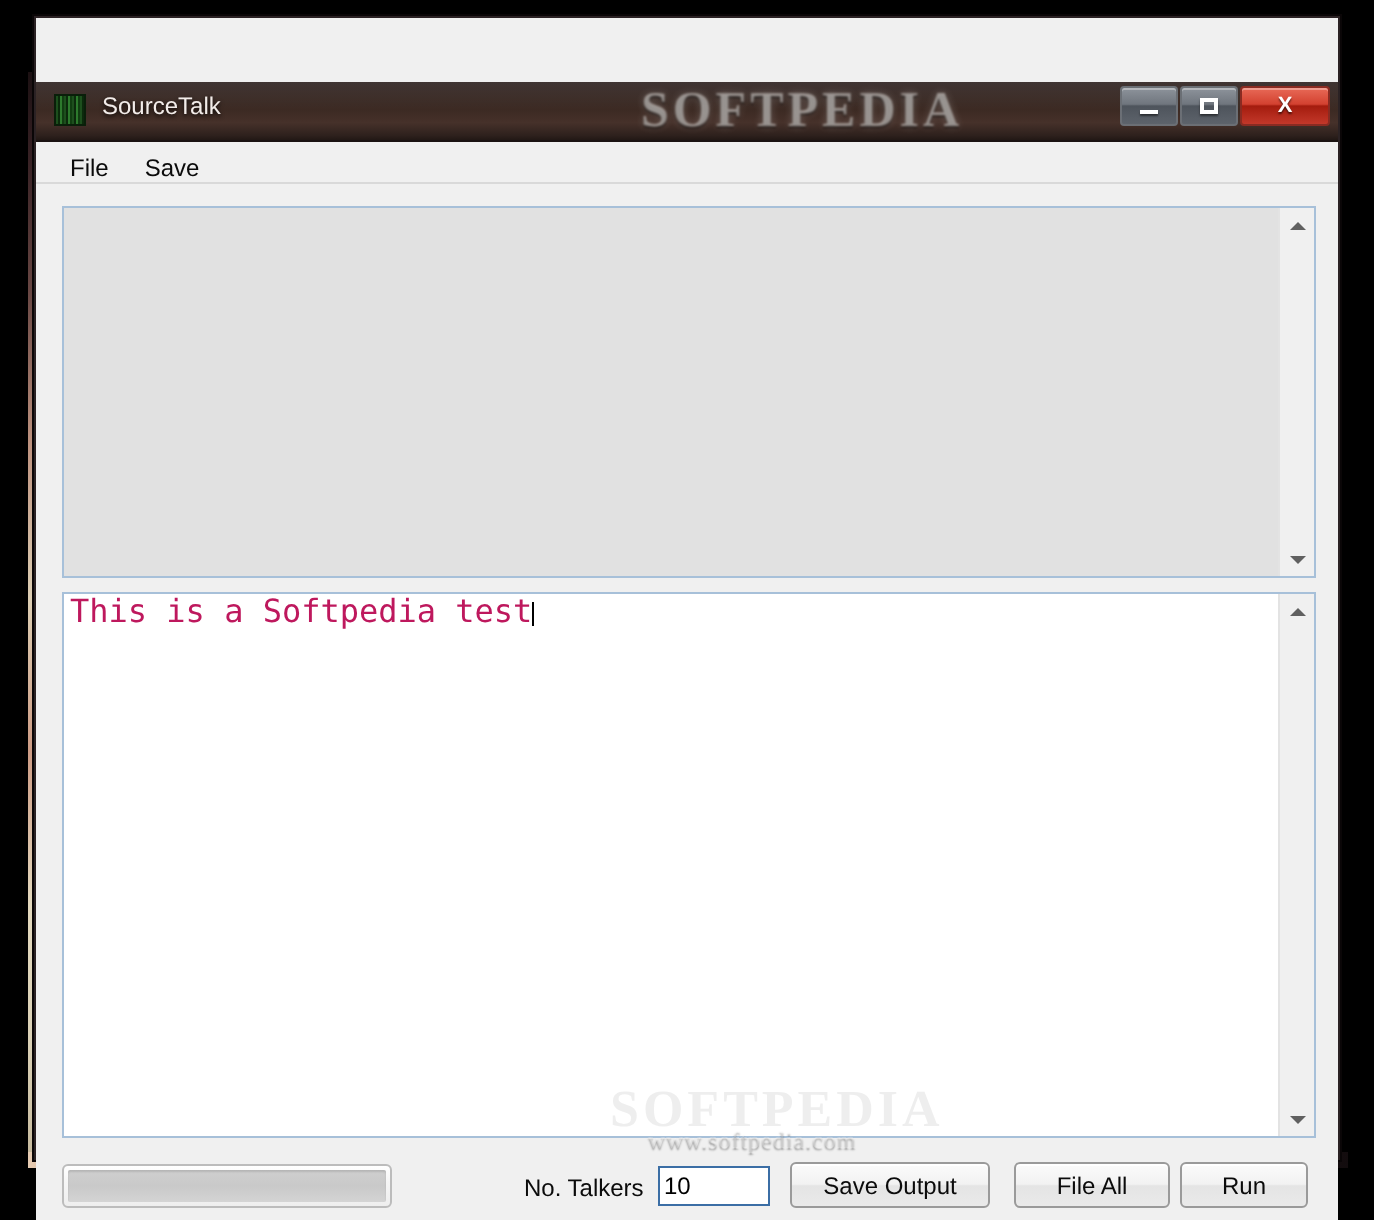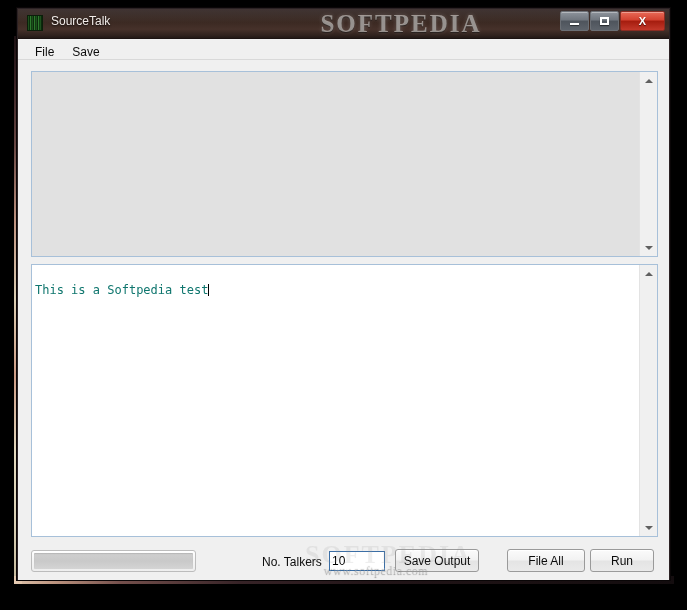--- a/index.html
+++ b/index.html
@@ -59,20 +59,21 @@
 
   
   #titlebar {
     position: relative;
     height: 29px;
     background: linear-gradient(to bottom,
        #2a1d1c 0%, #33241f 22%, #3c2a23 48%,
        #46312a 70%, #2e211d 92%, #221815 100%);
     border-bottom: 1px solid #1b1312;
     overflow: hidden;
+    margin-top: 32px;
   }
   #titlebar .glow {
     position: absolute;
     left: 0; top: 0; right: 0; height: 14px;
     background: linear-gradient(to bottom, rgba(255,255,255,.10), rgba(255,255,255,0));
     pointer-events: none;
   }
   .app-icon {
     position: absolute;
     left: 9px; top: 6px;
@@ -199,25 +200,24 @@
   }
   .textbox .inner {
     flex: 1 1 auto;
     overflow: hidden;
     position: relative;
     padding: 2px 3px;
   }
   .textbox.readonly .inner { background: #e1e1e1; }
   .text-line {
     font-family: "DejaVu Sans Mono", "Liberation Mono", monospace;
-    font-size: 12px;
+    font-size: 16px;
     line-height: 14px;
-    color: #0f766e;
+    color: #be185d;
     white-space: pre;
-    margin-top: 16px;
   }
   .caret {
     display: inline-block;
     width: 1px;
     height: 12px;
     background: #000;
     vertical-align: -2px;
     margin-left: 0px;
   }
 
@@ -311,21 +311,21 @@
     font-family: "Liberation Sans", sans-serif;
     font-size: 12px;
     color: #0b0b0b;
     display: flex;
     align-items: center;
     justify-content: center;
     box-shadow: inset 0 1px 0 #ffffff;
     cursor: default;
     white-space: nowrap;
   }
-  #btn-save   { left: 377px; width: 84px; }
+  #btn-save   { left: 377px; width: 100px; }
   #btn-clear  { left: 489px; width: 78px; }
   #btn-run    { left: 572px; width: 64px; }
 
   
   .url-mark {
     position: absolute;
     left: 301px;
     top: 563px;
     width: 150px;
     text-align: center;

